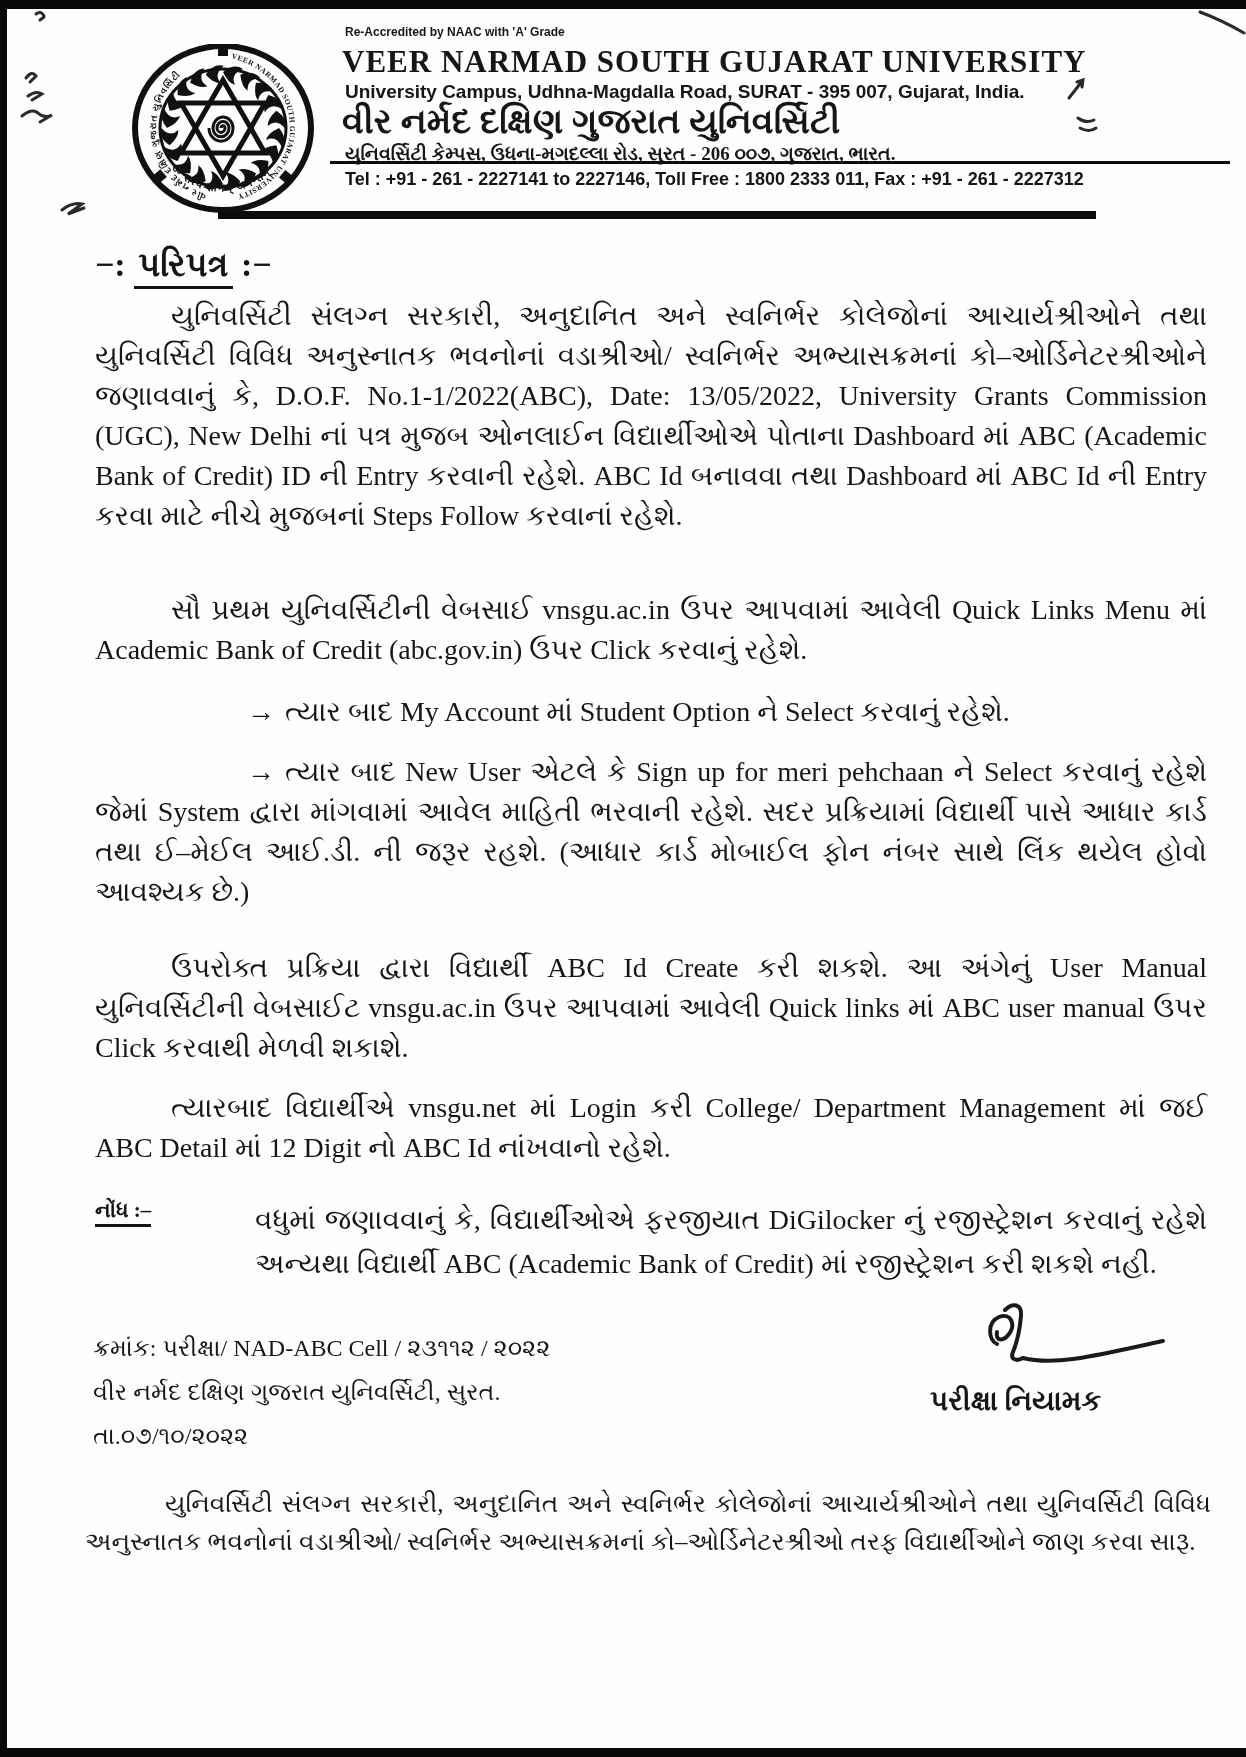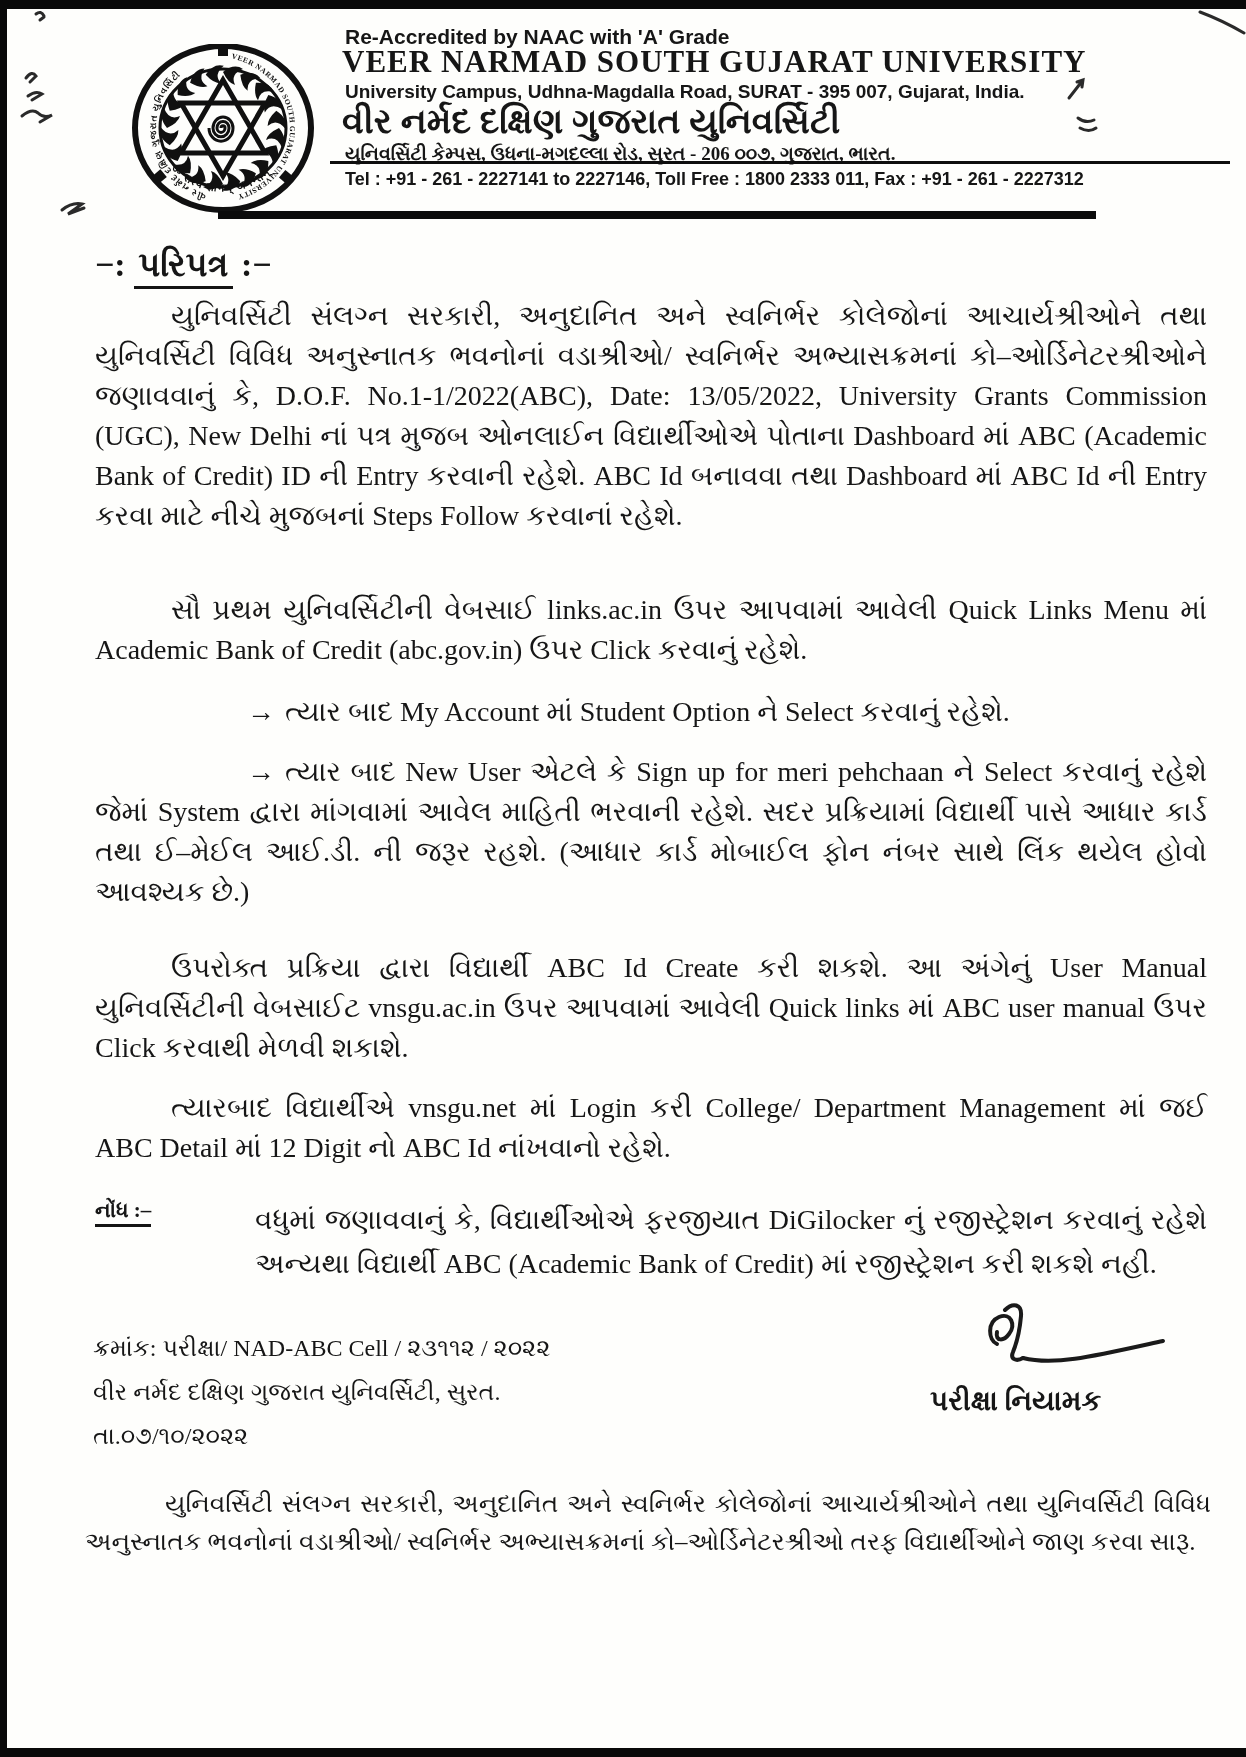--- a/index.html
+++ b/index.html
@@ -9,21 +9,21 @@
     font-family:"Liberation Serif","DejaVu Serif",serif;
   }
   
   .edge{position:absolute;background:#090909;}
   .edge-top{left:0;top:0;width:1246px;height:9px;}
   .edge-left{left:0;top:0;width:7px;height:1757px;}
   .edge-bottom{left:0;top:1748px;width:1246px;height:9px;}
 
   
   .hline{position:absolute;white-space:nowrap;}
-  .accred{left:345px;top:25px;font-family:"Liberation Sans","DejaVu Sans",sans-serif;font-weight:700;font-size:21px;}
+  .accred{left:345px;top:25px;font-family:"Liberation Sans","DejaVu Sans",sans-serif;font-weight:700;font-size:12px;}
   .uni-en{left:342px;top:44px;font-weight:700;font-size:31px;letter-spacing:1px;}
   .addr-en{left:345px;top:81px;font-family:"Liberation Sans","DejaVu Sans",sans-serif;font-weight:700;font-size:19px;}
   .uni-gu{left:342px;top:102px;font-weight:600;font-size:35px;}
   .addr-gu{left:345px;top:143px;font-weight:700;font-size:19px;}
   .rule1{position:absolute;left:330px;top:161px;width:900px;height:3px;background:#0d0d0d;}
   .tel{left:345px;top:169px;font-family:Liberation Sans, sans-serif;font-weight:700;font-size:18px;}
   .email{left:345px;top:192px;font-family:"Liberation Sans","DejaVu Sans",sans-serif;font-weight:700;font-size:18px;}
   .rule2{position:absolute;left:218px;top:211px;width:878px;height:8px;background:#0b0b0b;}
 
   
@@ -128,21 +128,21 @@
   <div class="hline tel">Tel : +91 - 261 - 2227141 to 2227146, Toll Free : 1800 2333 011, Fax : +91 - 261 - 2227312</div>
   <div class="rule2"></div>
 
   <div class="title">
     <span>−:</span>
     <span class="word">પરિપત્ર</span>
     <span>:−</span>
   </div>
 
   <div class="para indent p1">યુનિવર્સિટી સંલગ્ન સરકારી, અનુદાનિત અને સ્વનિર્ભર કોલેજોનાં આચાર્યશ્રીઓને તથા યુનિવર્સિટી વિવિધ અનુસ્નાતક ભવનોનાં વડાશ્રીઓ/ સ્વનિર્ભર અભ્યાસક્રમનાં કો–ઓર્ડિનેટરશ્રીઓને જણાવવાનું કે, D.O.F. No.1-1/2022(ABC), Date: 13/05/2022, University Grants Commission (UGC), New Delhi નાં પત્ર મુજબ ઓનલાઈન વિદ્યાર્થીઓએ પોતાના Dashboard માં ABC (Academic Bank of Credit) ID ની Entry કરવાની રહેશે. ABC Id બનાવવા તથા Dashboard માં ABC Id ની Entry કરવા માટે નીચે મુજબનાં Steps Follow કરવાનાં રહેશે.</div>
-  <div class="para indent p2">સૌ પ્રથમ યુનિવર્સિટીની વેબસાઈ links.ac.in ઉપર આપવામાં આવેલી Quick Links Menu માં Academic Bank of Credit (abc.gov.in) ઉપર Click કરવાનું રહેશે.</div>
+  <div class="para indent p2">સૌ પ્રથમ યુનિવર્સિટીની વેબસાઈ vnsgu.ac.in ઉપર આપવામાં આવેલી Quick Links Menu માં Academic Bank of Credit (abc.gov.in) ઉપર Click કરવાનું રહેશે.</div>
 
   <div class="para indent s1"><span class="arrow">→</span><span>ત્યાર બાદ My Account માં Student Option ને Select કરવાનું રહેશે.</span></div>
 
   <div class="para indent p3">ઉપરોક્ત પ્રક્રિયા દ્વારા વિદ્યાર્થી ABC Id Create કરી શકશે. આ અંગેનું User Manual યુનિવર્સિટીની વેબસાઈટ vnsgu.ac.in ઉપર આપવામાં આવેલી Quick links માં ABC user manual ઉપર Click કરવાથી મેળવી શકાશે.</div>
 
   <div class="para indent s2"><span class="arrow">→</span><span>ત્યાર બાદ New User એટલે કે Sign up for meri pehchaan ને Select કરવાનું રહેશે જેમાં System દ્વારા માંગવામાં આવેલ માહિતી ભરવાની રહેશે. સદર પ્રક્રિયામાં વિદ્યાર્થી પાસે આધાર કાર્ડ તથા ઈ–મેઈલ આઈ.ડી. ની જરૂર રહશે. (આધાર કાર્ડ મોબાઈલ ફોન નંબર સાથે લિંક થયેલ હોવો આવશ્યક છે.)</span></div>
   <div class="para indent p4">ત્યારબાદ વિદ્યાર્થીએ vnsgu.net માં Login કરી College/ Department Management માં જઈ ABC Detail માં 12 Digit નો ABC Id નાંખવાનો રહેશે.</div>
 
   <div class="note">
     <span class="note-label">નોંધ :–</span>

